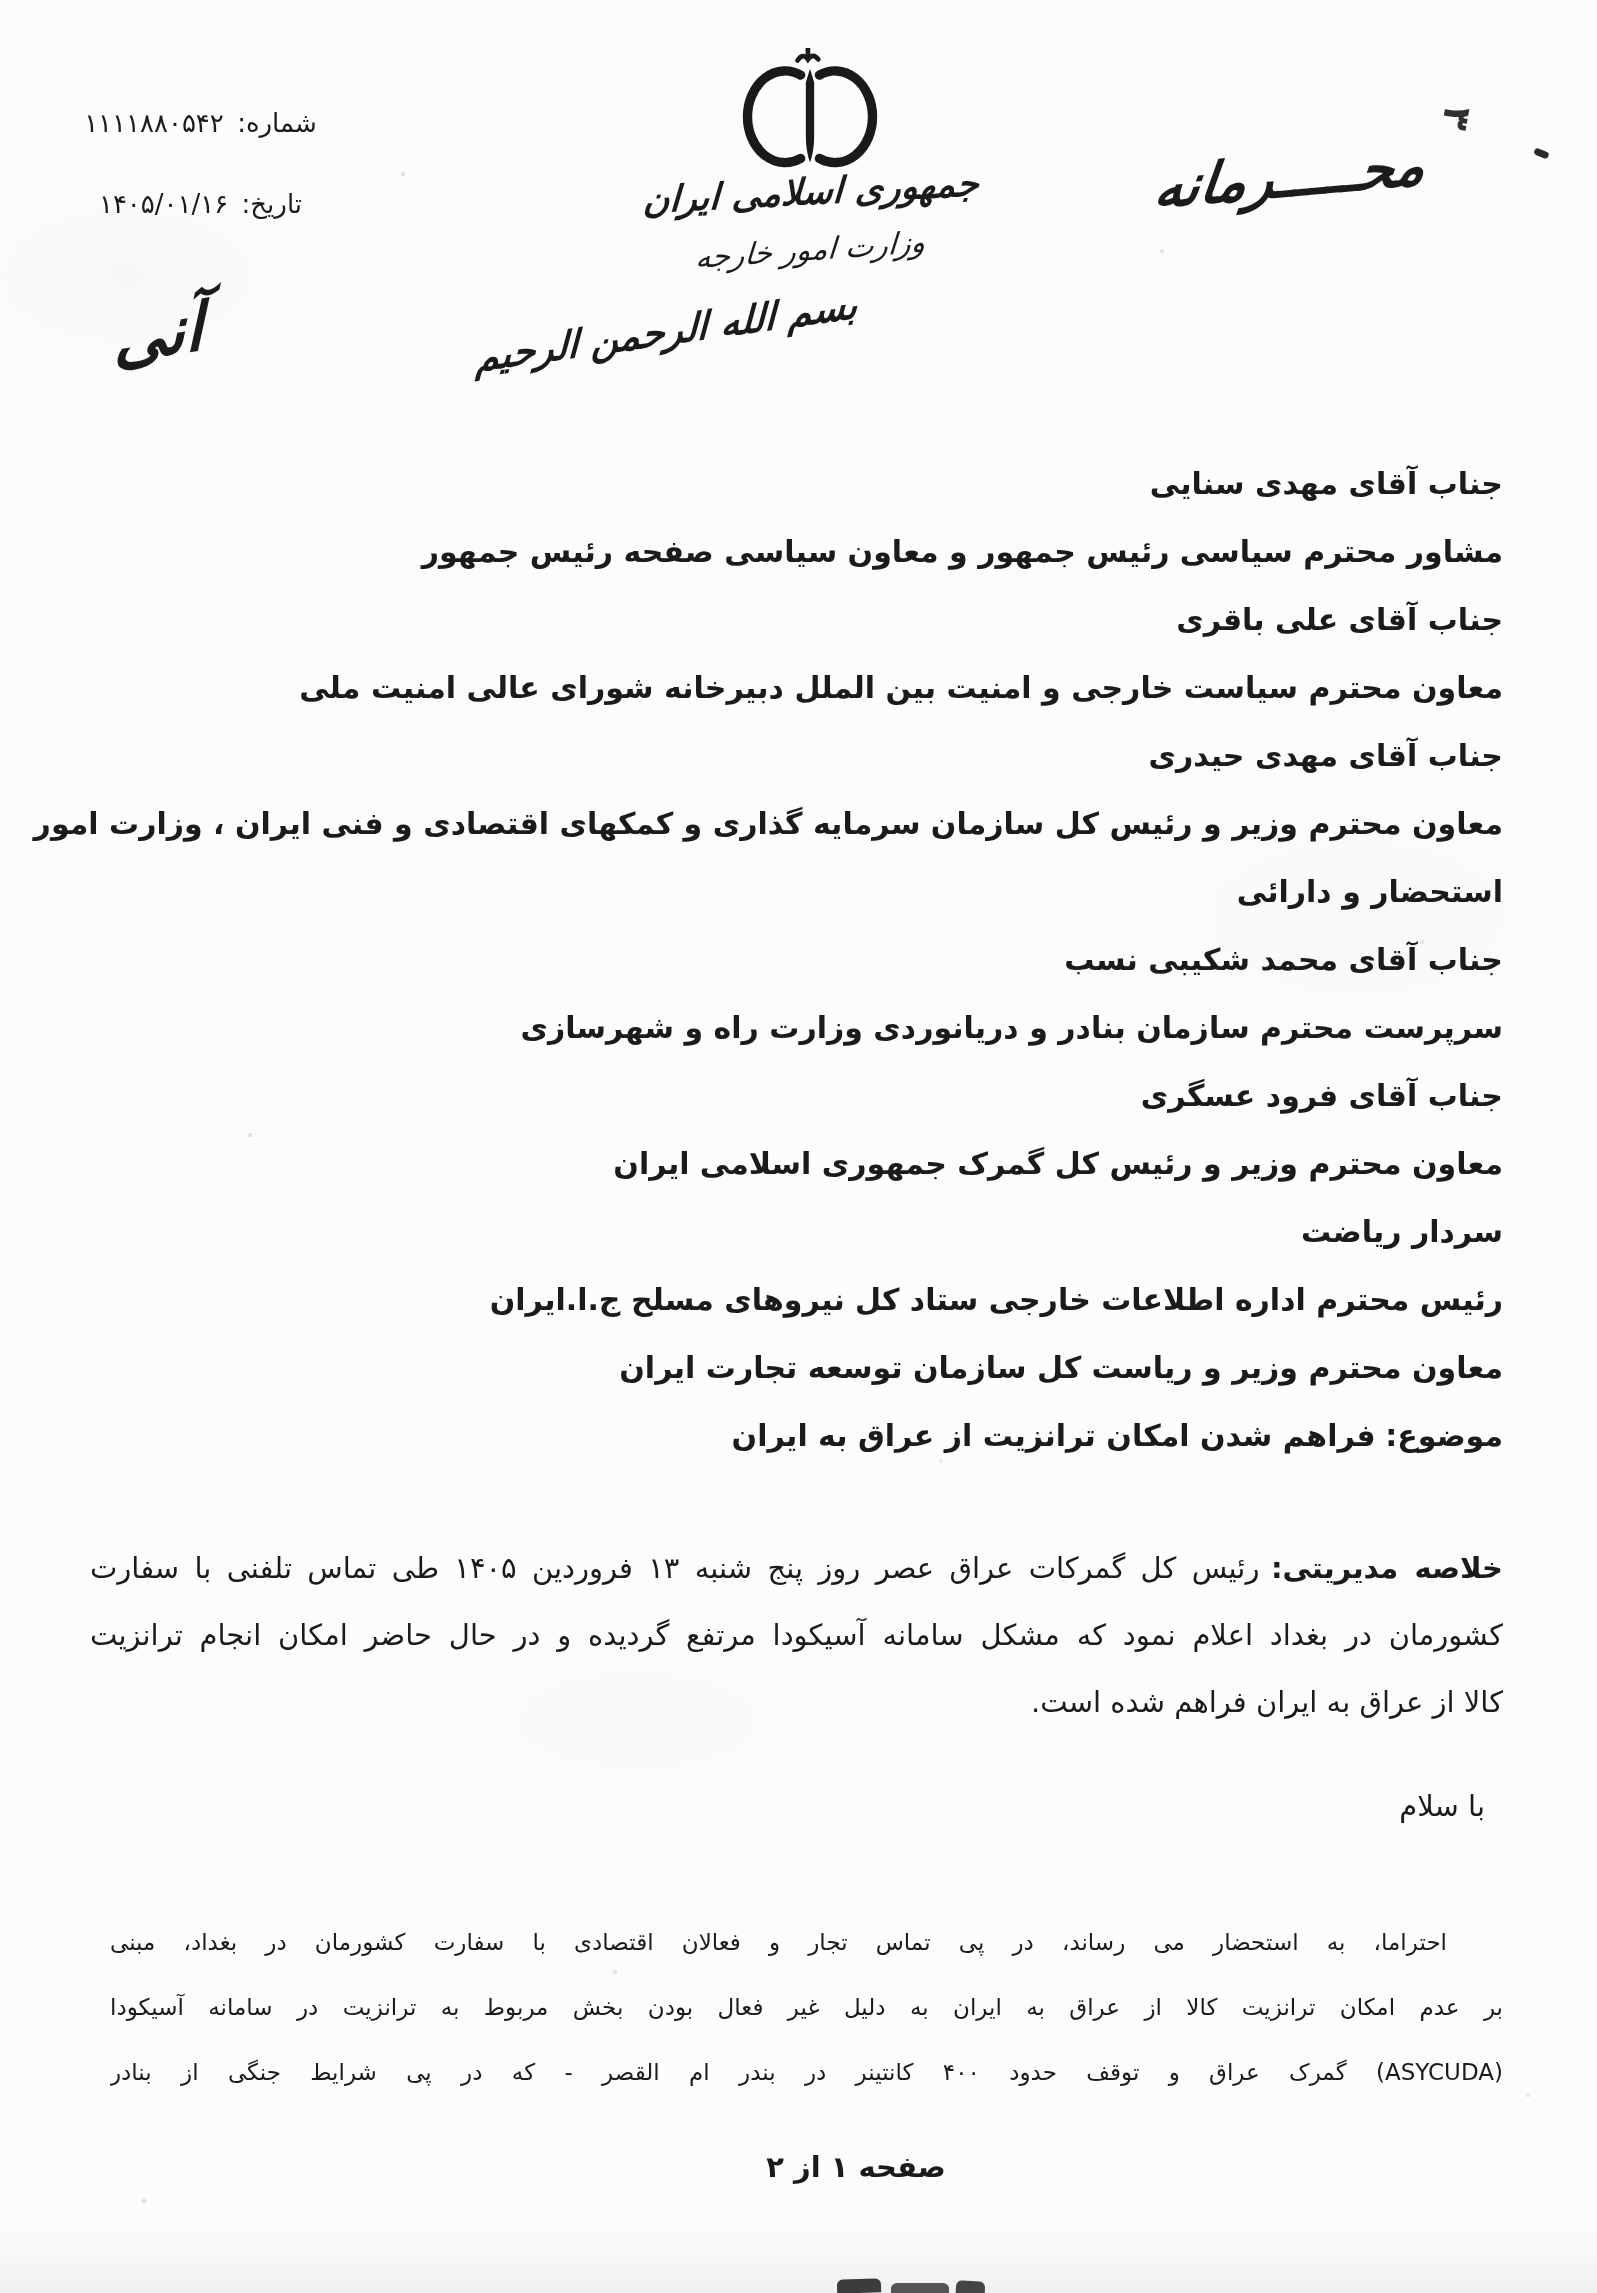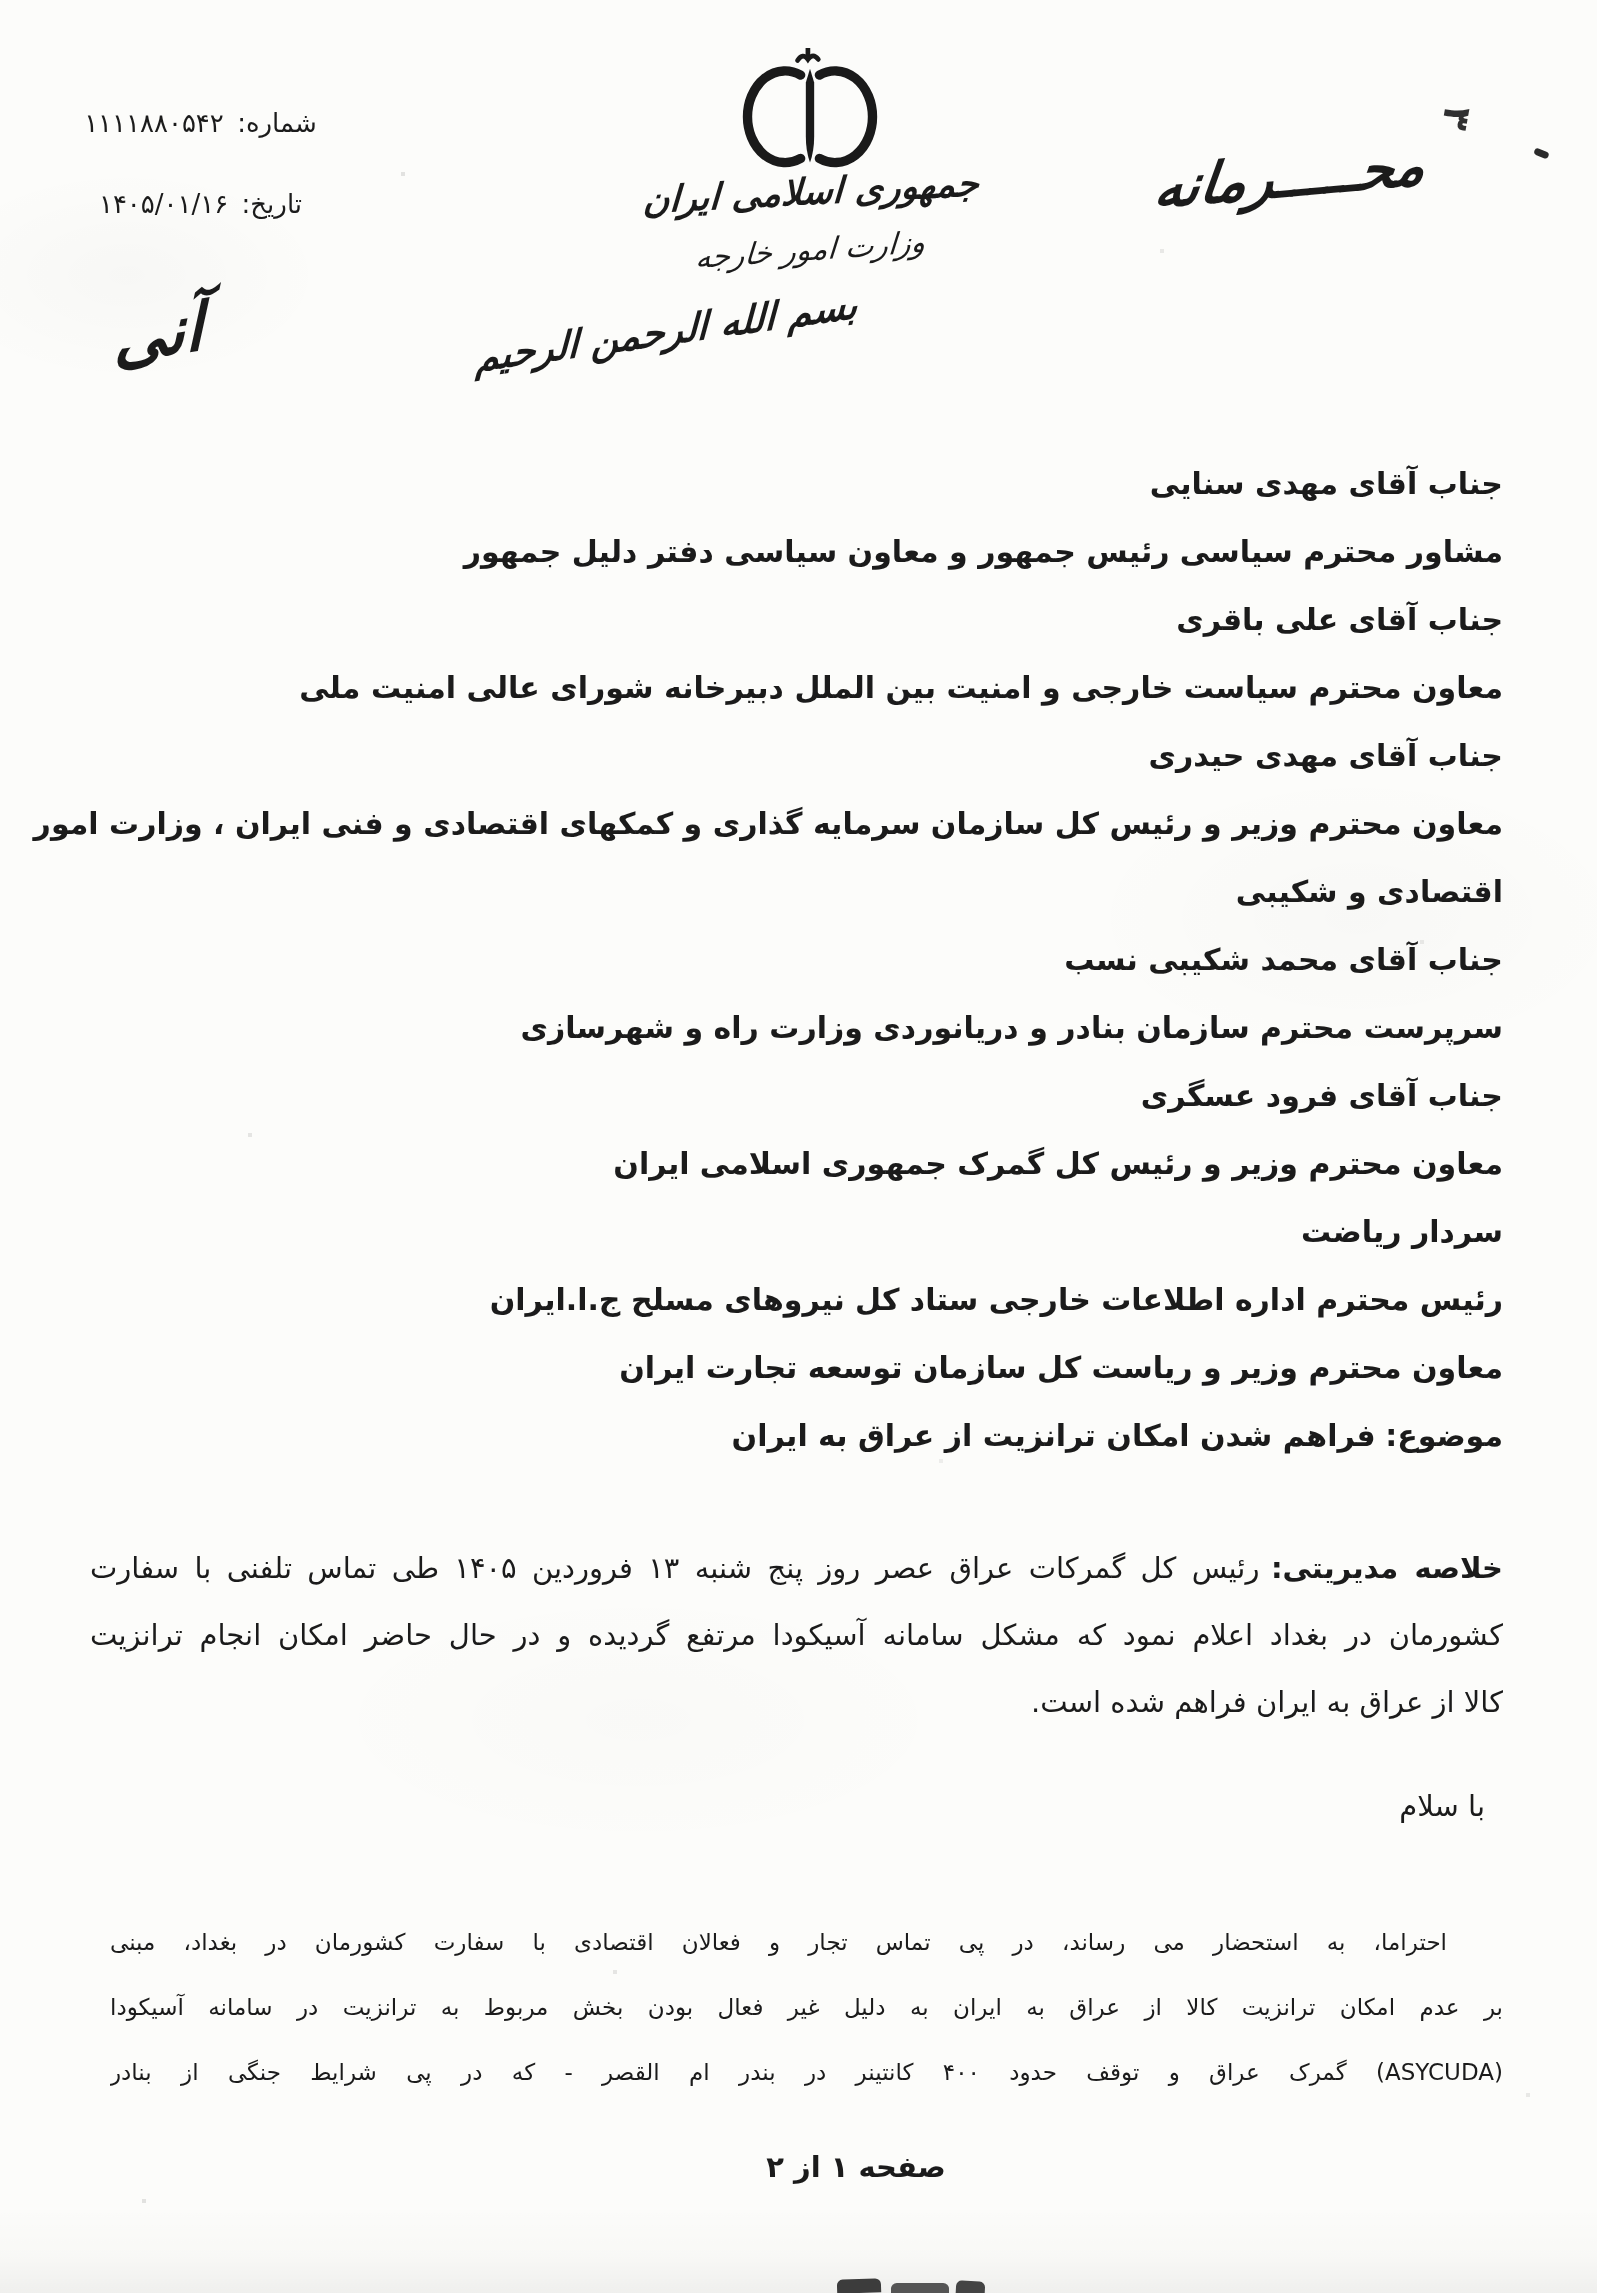--- a/index.html
+++ b/index.html
@@ -142,26 +142,26 @@
   <div class="ministry">وزارت امور خارجه</div>
   <div class="bismillah">بسم الله الرحمن الرحیم</div>
 
   <div class="classification">محـــــرمانه</div>
   <div class="priority">آنی</div>
   <div class="corner-mark">۳</div>
   <div class="corner-dash"></div>
 
   <div class="recipients">
     <div class="rcp">جناب آقای مهدی سنایی</div>
-    <div class="rcp">مشاور محترم سیاسی رئیس جمهور و معاون سیاسی دفتر دلیل جمهور</div>
+    <div class="rcp">مشاور محترم سیاسی رئیس جمهور و معاون سیاسی صفحه رئیس جمهور</div>
     <div class="rcp">جناب آقای علی باقری</div>
     <div class="rcp">معاون محترم سیاست خارجی و امنیت بین الملل دبیرخانه شورای عالی امنیت ملی</div>
     <div class="rcp">جناب آقای مهدی حیدری</div>
     <div class="rcp">معاون محترم وزیر و رئیس کل سازمان سرمایه گذاری و کمکهای اقتصادی و فنی ایران ، وزارت امور</div>
-    <div class="rcp">اقتصادی و شکیبی</div>
+    <div class="rcp">استحضار و دارائی</div>
     <div class="rcp">جناب آقای محمد شکیبی نسب</div>
     <div class="rcp">سرپرست محترم سازمان بنادر و دریانوردی وزارت راه و شهرسازی</div>
     <div class="rcp">جناب آقای فرود عسگری</div>
     <div class="rcp">معاون محترم وزیر و رئیس کل گمرک جمهوری اسلامی ایران</div>
     <div class="rcp">سردار ریاضت</div>
     <div class="rcp">رئیس محترم اداره اطلاعات خارجی ستاد کل نیروهای مسلح ج.ا.ایران</div>
     <div class="rcp">معاون محترم وزیر و ریاست کل سازمان توسعه تجارت ایران</div>
     <div class="subject-line"><span class="lbl">موضوع:</span><span>فراهم شدن امکان ترانزیت از عراق به ایران</span></div>
   </div>
 

